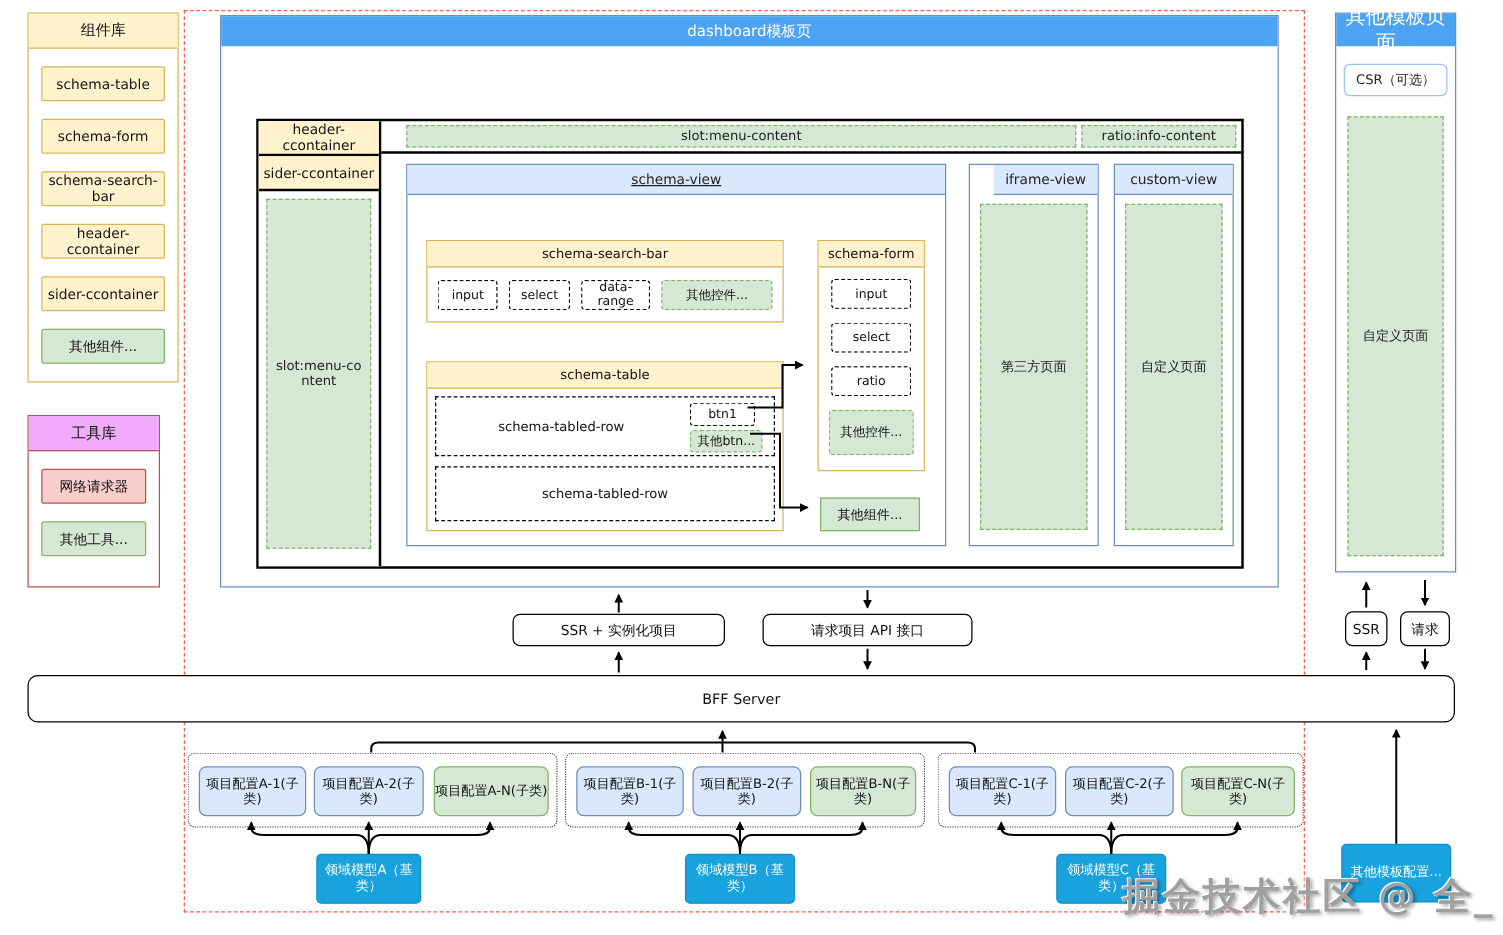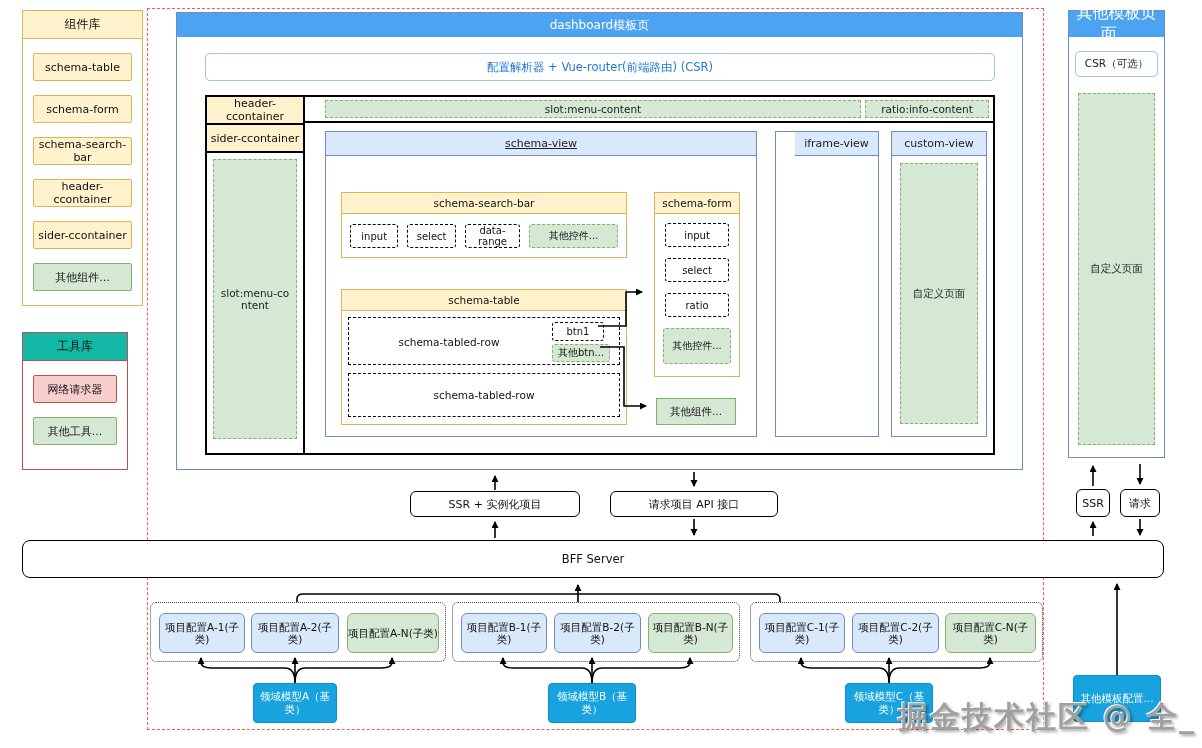--- a/index.html
+++ b/index.html
@@ -8,21 +8,21 @@
     font-family:"DejaVu Sans","Liberation Sans",sans-serif;color:#111;
     overflow:hidden;
   }
   .abs{position:absolute;box-sizing:border-box;}
   .ctr{display:flex;align-items:center;justify-content:center;text-align:center;}
 
   
   .lib{background:#fff;border:1px solid #d6b656;}
   .lib.red{border-color:#b85450;}
   .lib-head{height:27px;font-size:12px;border-bottom:1px solid #d6b656;background:#fff2cc;}
-  .lib.red .lib-head{border-color:#b85450;background:#14b8a6;}
+  .lib.red .lib-head{border-color:#b85450;background:#f0abfc;}
   .chip{height:26px;margin:14px 10px 0;font-size:11px;border:1px solid #d6b656;background:#fff2cc;border-radius:2px;}
   .chip.green{border-color:#82b366;background:#d5e8d4;}
   .chip.pink{border-color:#b85450;background:#f8cecc;}
 
   
   .red-frame{border:1px dashed #ff5a52;}
 
   
   .panel-blue{border:1px solid #6c8ebf;background:#fff;}
   .head-strong{background:#4ba3f2;color:#fff;font-size:12px;}
@@ -76,21 +76,20 @@
 
 <div class="abs lib red" style="left:22px;top:332px;width:106px;height:138px;">
   <div class="lib-head ctr">工具库</div>
   <div class="chip pink ctr">网络请求器</div>
   <div class="chip green ctr">其他工具...</div>
 </div>
 
 <div class="abs panel-blue" style="left:176px;top:12px;width:847px;height:458px;">
   <div class="head-strong ctr" style="height:24px;">dashboard模板页</div>
 
-  <div class="abs parser ctr" style="left:28px;top:40px;width:790px;height:28px;">配置解析器 + Vue-router(前端路由) (CSR)</div>
 
   <div class="abs blacktable" style="left:28px;top:82px;width:790px;height:360px;">
 
     <div class="abs col1" style="left:0;top:0;bottom:0;width:98px;">
       <div class="cell-yellow ctr" style="height:26px;">header-ccontainer</div>
       <div class="cell-yellow ctr" style="height:26px;">sider-ccontainer</div>
       <div class="abs slot-green ctr" style="left:6px;top:62px;right:6px;bottom:14px;padding:4px;word-break:break-all;">slot:menu-content</div>
     </div>
 
     <div class="abs" style="left:98px;top:0;right:0;height:26px;border-bottom:2px solid #000;">
@@ -129,20 +128,21 @@
           <div class="abs dashed-chip green ctr" style="left:203px;top:26px;width:58px;height:18px;">其他btn...</div>
         </div>
         <div class="abs dashed-row ctr" style="left:6px;top:83px;width:272px;height:44px;">schema-tabled-row</div>
       </div>
 
       <div class="abs solid-green ctr" style="left:330px;top:266px;width:80px;height:27px;">其他组件...</div>
     </div>
 
     <div class="abs panel-blue" style="left:568px;top:34px;width:104px;height:306px;">
       <div class="head-light ctr" style="height:23px;margin-left:19px;">iframe-view</div>
+      <div class="abs slot-green ctr" style="left:8px;top:31px;right:8px;bottom:12px;">第三方页面</div>
     </div>
 
     <div class="abs panel-blue" style="left:684px;top:34px;width:96px;height:306px;">
       <div class="head-light ctr" style="height:23px;">custom-view</div>
       <div class="abs slot-green ctr" style="left:8px;top:31px;right:8px;bottom:12px;">自定义页面</div>
     </div>
   </div>
 </div>
 
 <div class="abs panel-blue" style="left:1068px;top:10px;width:97px;height:448px;">

